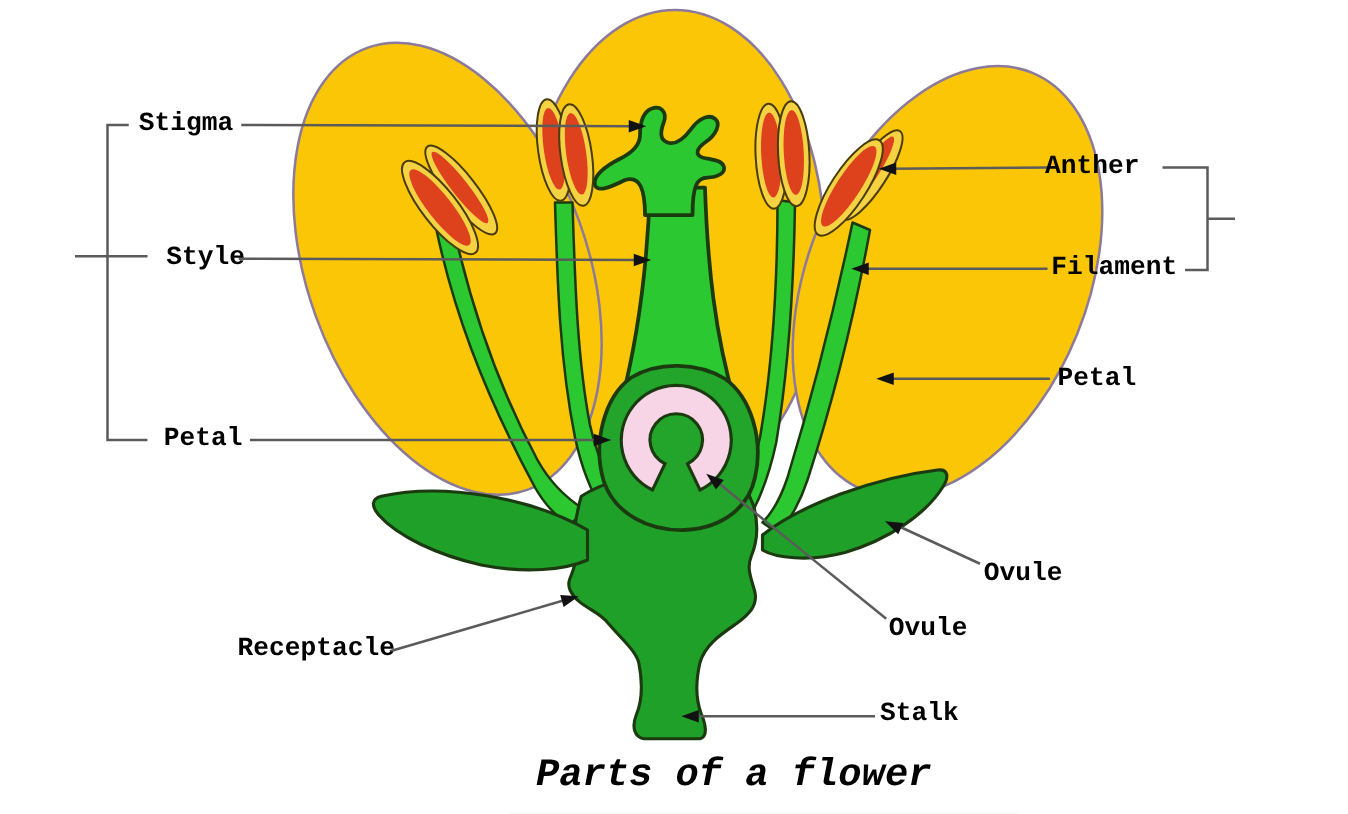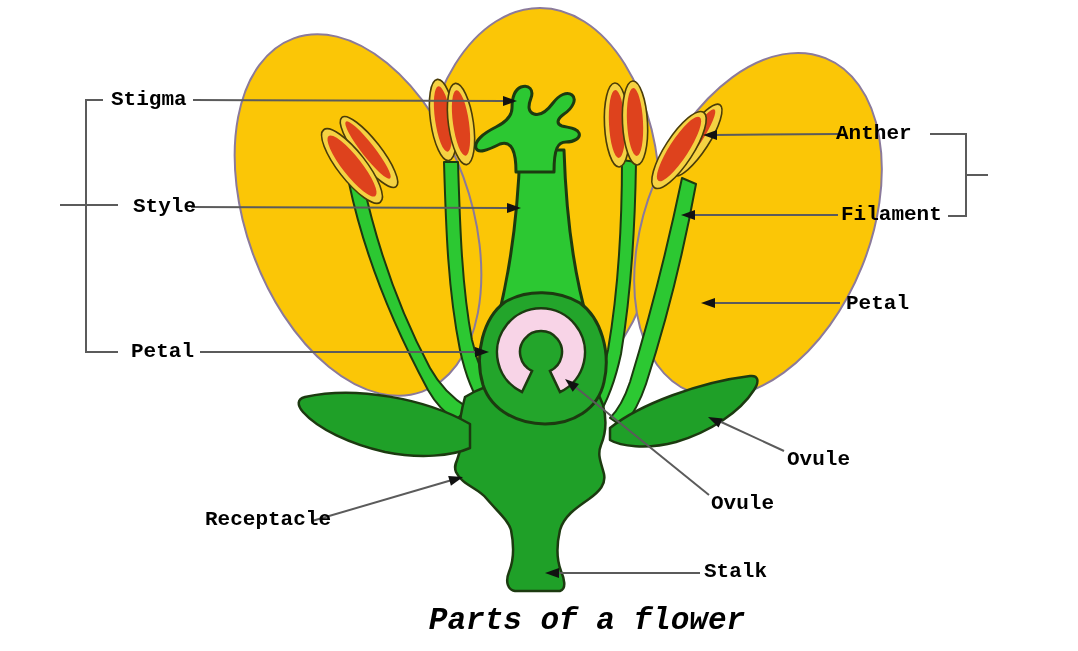--- a/index.html
+++ b/index.html
@@ -145,21 +145,21 @@
     <polygon class="arrow-head" points="0,0 -14,5 -14,-5" transform="translate(681,215) rotate(180)"></polygon>
   </svg>
 
   <div class="lbl" style="left:111px;top:89px">Stigma</div>
 
 
   <div class="lbl" style="left:133px;top:196px">Style</div>
 
   <div class="lbl" style="left:131px;top:341px">Petal</div>
 
-  <div class="lbl" style="left:205px;top:509px">Receptacle</div>
+  <div class="lbl" style="left:190px;top:509px">Receptacle</div>
 
   <div class="lbl" style="left:836px;top:123px">Anther</div>
 
 
   <div class="lbl" style="left:841px;top:204px">Filament</div>
 
   <div class="lbl" style="left:846px;top:293px">Petal</div>
 
   <div class="lbl" style="left:787px;top:449px">Ovule</div>
 

